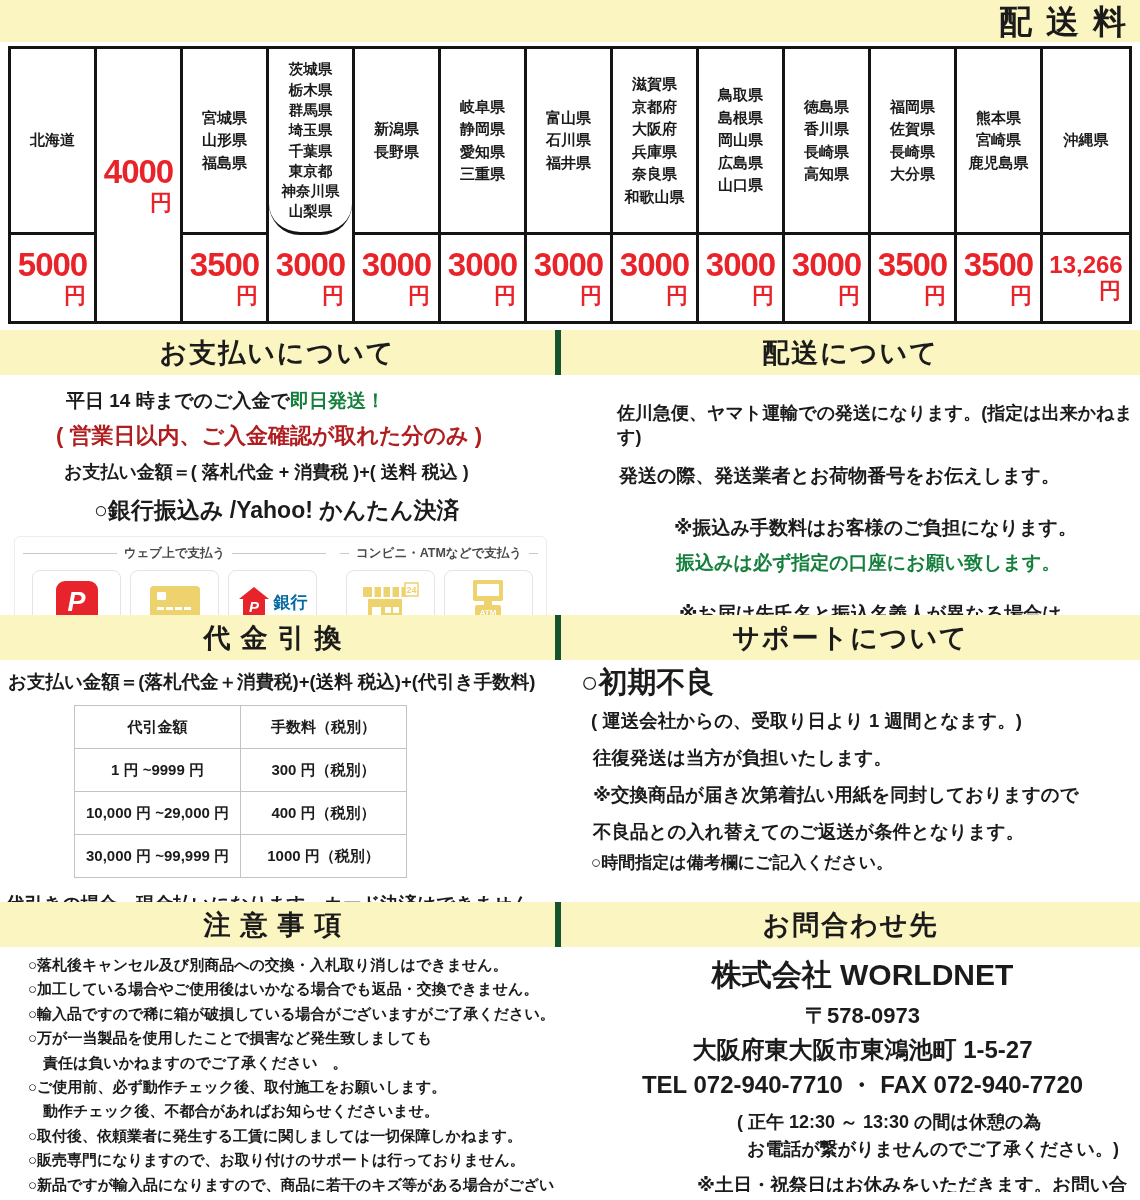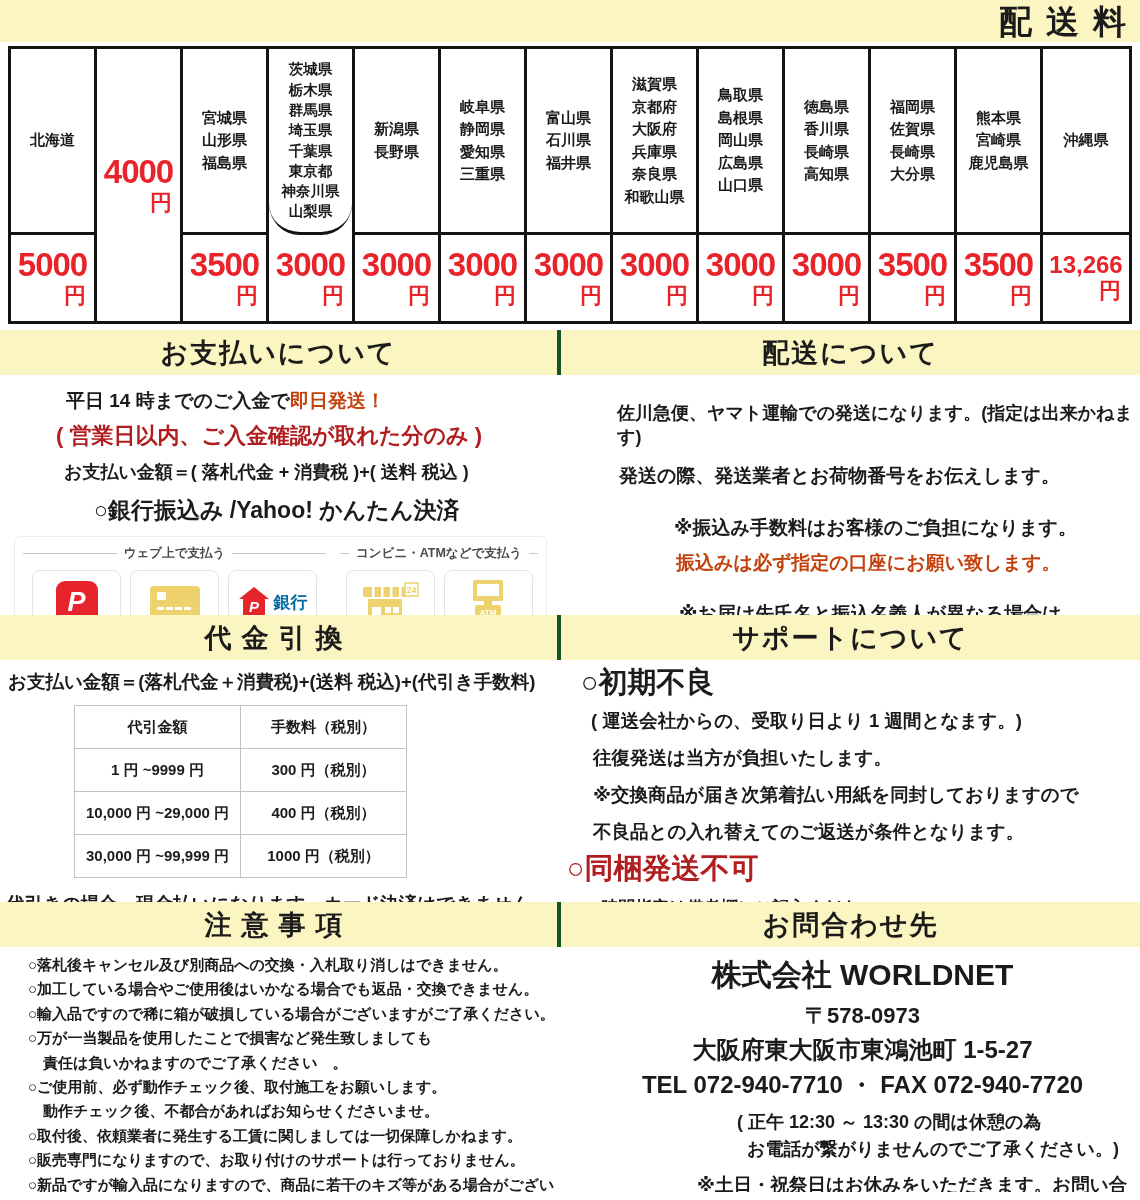--- a/index.html
+++ b/index.html
@@ -22,25 +22,25 @@
   .col:nth-child(4) .pref { font-size:14.5px; line-height:1.4;border-radius:31px; }
   .price { flex:1; display:flex; flex-direction:column; justify-content:center;
            color:#e8232a; padding:0 3px; }
   .price-num { font-size:33px; text-align:center; letter-spacing:-1px; }
   .col:last-child .price-num { font-size:24px; letter-spacing:0; }
   .price-unit { font-size:22px; text-align:right; padding-right:5px; margin-top:-3px; }
   
   .two-col { display:grid; grid-template-columns:561px 579px; }
   .band { background:#fbf5c1; height:45px; line-height:46px; text-align:center;
           font-size:27px; letter-spacing:2px; }
-  .band-l { border-right:4px solid #14532d; box-sizing:border-box; }
+  .band-l { border-right:6px solid #14532d; box-sizing:border-box; }
   .sp10 { letter-spacing:10px; }
   .cell { min-width:0; overflow:hidden; }
   .secA .cell { height:240px; } .secB .cell { height:242px; } .secC .cell { height:245px;padding-left:24px; }
-  .dark-red { color:#c2410c; }
+  .dark-red { color:#15803d; }
   
   .p-line1 { margin:13px 0 0 66px; font-size:19px; }
   .p-line2 { margin:7px 0 0 56px; font-size:22px; color:#b01e20; }
   .p-line3 { margin:9px 0 0 64px; font-size:18px; }
   .p-line4 { margin:11px 0 0 94px; font-size:23px; }
   .pm-panel { margin:10px 14px 0; border:1px solid #ececec; border-radius:6px;
               padding:7px 6px 12px; display:flex; gap:10px; background:#fff; }
   .pm-group { display:flex; flex-direction:column; }
   .pm-group-web { flex:1.52; } .pm-group-atm { flex:1; }
   .pm-label { display:flex; align-items:center; gap:7px; color:#4a4a4a;
@@ -351,21 +351,20 @@
         </table>
       <div class="cod-note">代引きの場合、現金払いになります。カード決済はできません。</div>
     </div>
 
     <div class="cell">
       <div class="sp-title1">○初期不良</div>
       <div class="sp-note">( 運送会社からの、受取り日より 1 週間となます。)</div>
       <div class="sp-line">往復発送は当方が負担いたします。</div>
       <div class="sp-line">※交換商品が届き次第着払い用紙を同封しておりますので</div>
       <div class="sp-line">不良品との入れ替えてのご返送が条件となります。</div>
-      <div class="sp-title2">○同梱発送不可</div>
       <div class="sp-sub">○時間指定は備考欄にご記入ください。</div>
 
     </div>
   </div>
 
   <div class="two-col secC">
     <div class="band band-l sp10">注意事項</div>
     <div class="band">お問合わせ先</div>
 
     <div class="cell">

